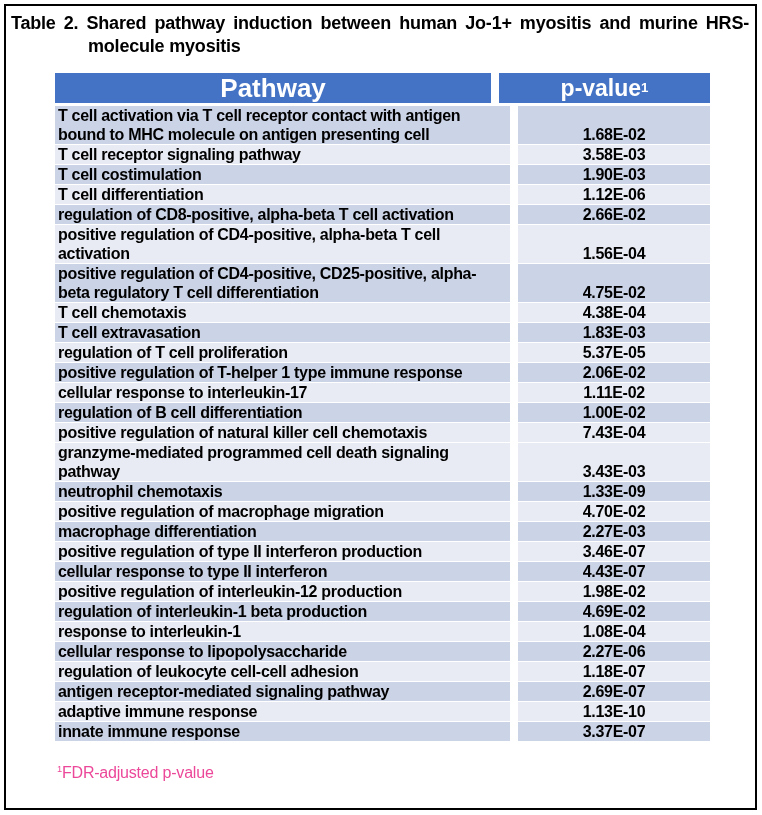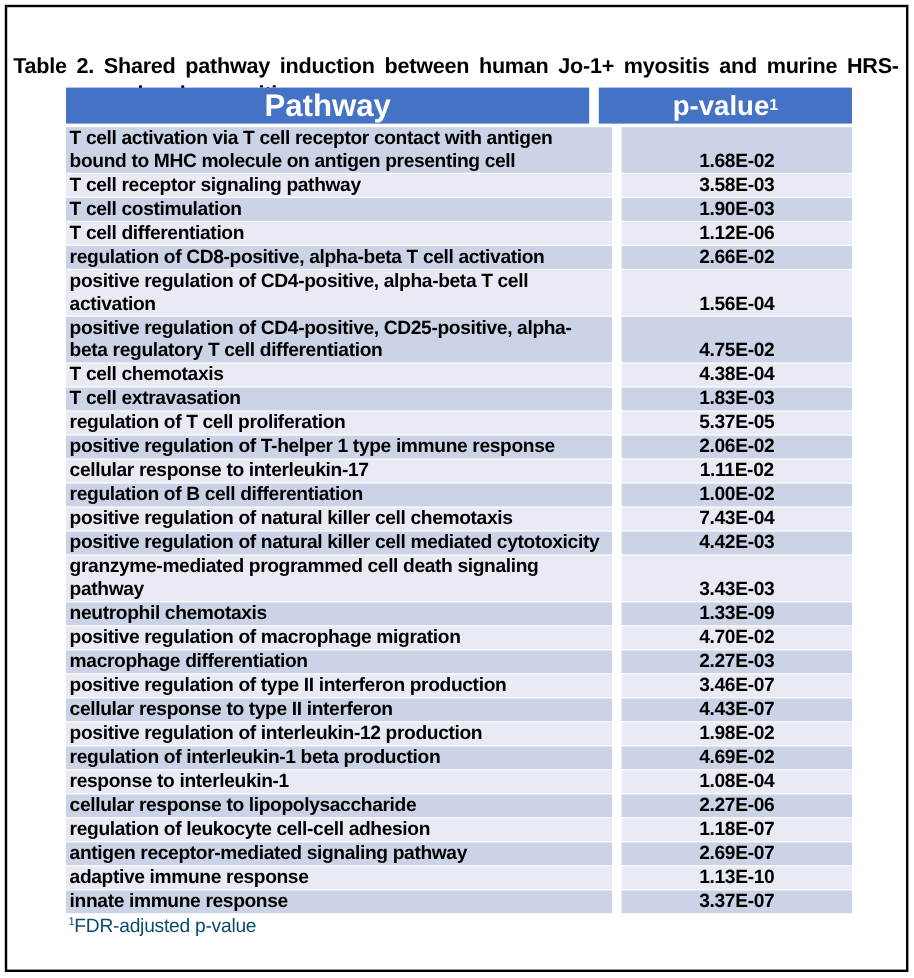--- a/index.html
+++ b/index.html
@@ -12,21 +12,21 @@
   .frame {
     position: absolute; left: 4px; top: 4px; right: 5px; bottom: 5px;
     border: 2px solid #000000;
   }
   
   .title {
     position: absolute; left: 11px; top: 12px; width: 738px;
     font-weight: bold; font-size: 18px; line-height: 23px;
     letter-spacing: -0.2px;
   }
-  .title .line1 { text-align: justify; text-align-last: justify; margin-top: 32px; }
+  .title .line1 { text-align: justify; text-align-last: justify; }
   .title .line2 { padding-left: 77px; }
   
   .tbl { position: absolute; left: 55px; top: 73px; width: 655px; }
   .thead {
     display: flex; height: 30px; margin-bottom: 3px;
   }
   .th {
     color: #ffffff; font-weight: bold;
     display: flex; align-items: center; justify-content: center;
   }
@@ -46,21 +46,21 @@
     width: 192px;
     display: flex; align-items: flex-end; justify-content: center;
   }
   
   .tr.d .td { background: var(--row-dark); }
   .tr.l .td { background: var(--row-light); }
   .thead .th { background: var(--header-bg); }
   
   .footnote {
     position: absolute; left: 57px; top: 764px;
-    font-size: 16px; font-weight: normal; color: #0c4a6e;
+    font-size: 16px; font-weight: normal; color: #ec4899;
     letter-spacing: -0.2px;
   }
 </style>
 </head>
 <body style="--header-bg: #4472C4; --row-dark: #CBD3E6; --row-light: #E8EBF3;">
 
 <div class="frame"></div>
 
 <div class="title">
   <div class="line1">Table 2. Shared pathway induction between human Jo-1+ myositis and murine HRS-</div>
@@ -128,24 +128,20 @@
       <div class="td pval">1.11E-02</div>
     </div>
   <div class="tr d">
       <div class="td path">regulation of B cell differentiation</div>
       <div class="td pval">1.00E-02</div>
     </div>
   <div class="tr l">
       <div class="td path">positive regulation of natural killer cell chemotaxis</div>
       <div class="td pval">7.43E-04</div>
     </div>
-  <div class="tr d">
-      <div class="td path">positive regulation of natural killer cell mediated cytotoxicity</div>
-      <div class="td pval">4.42E-03</div>
-    </div>
   <div class="tr l">
       <div class="td path">granzyme-mediated programmed cell death signaling
 pathway</div>
       <div class="td pval">3.43E-03</div>
     </div>
   <div class="tr d">
       <div class="td path">neutrophil chemotaxis</div>
       <div class="td pval">1.33E-09</div>
     </div>
   <div class="tr l">

